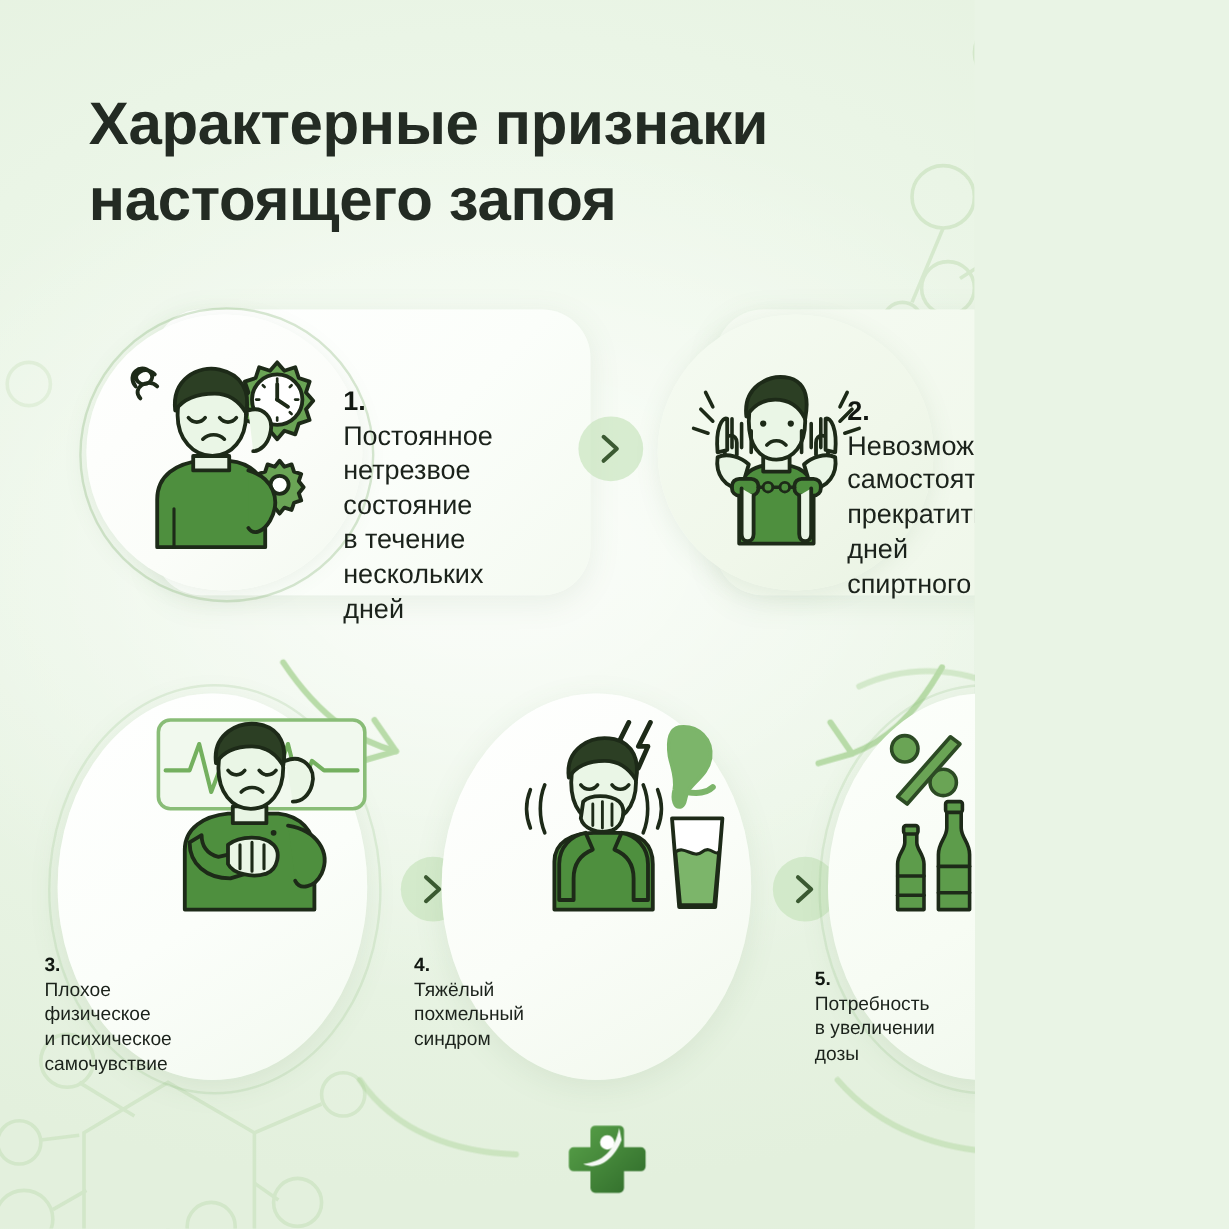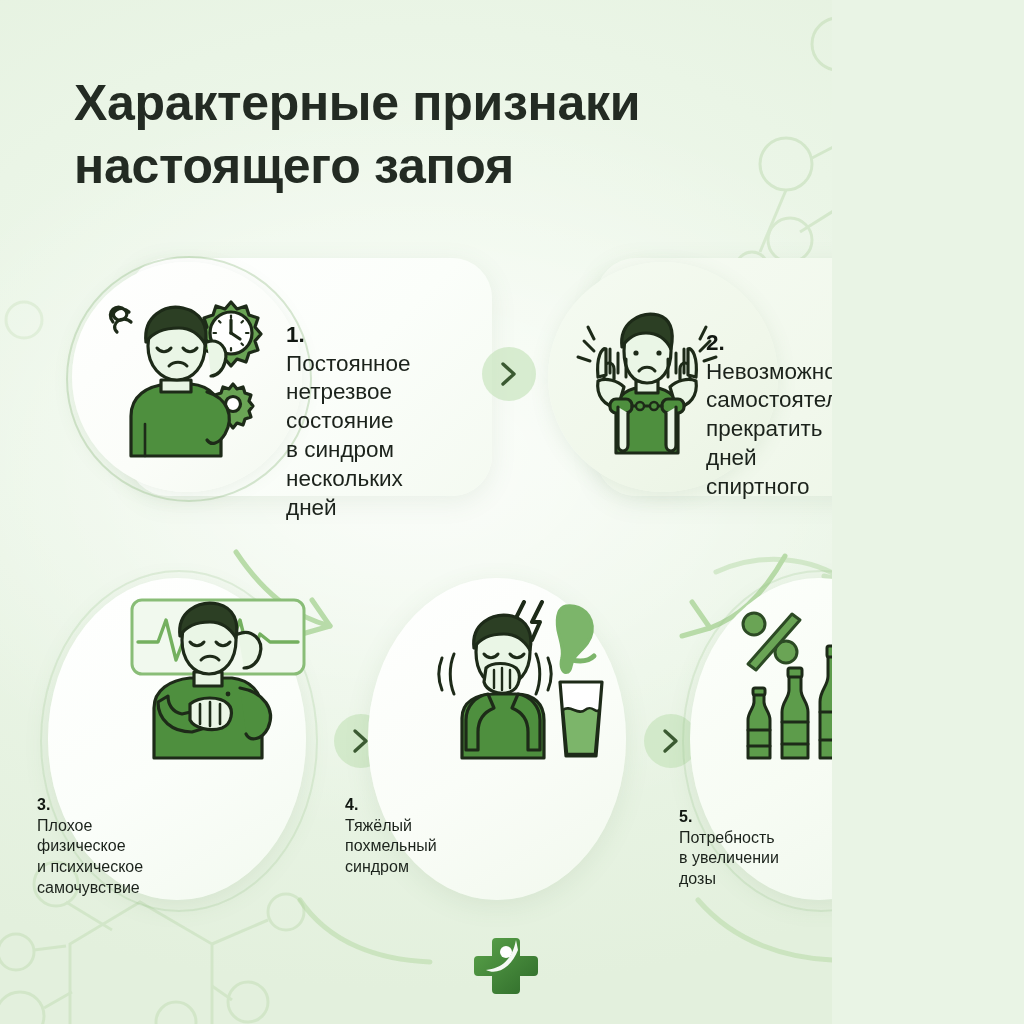--- a/index.html
+++ b/index.html
@@ -7,21 +7,20 @@
   body{
     width:1024px;height:1024px;overflow:hidden;
     font-family:"Liberation Sans","DejaVu Sans",sans-serif;
     background:#e9f4e5;
   }
   #poster{
     position:relative;width:812px;height:1024px;overflow:hidden;
     background:
       radial-gradient(ellipse 900px 620px at 50% 36%, #f2faef 0%, #eaf5e6 55%, #e3f0dd 100%),
       linear-gradient(160deg,#eaf5e6 0%,#e6f2e0 50%,#dcecd5 100%);
-    padding-left: 20px;
   }
   .bg-layer{position:absolute;inset:0;pointer-events:none;}
   .bg-vignette{
     position:absolute;inset:0;
     background:radial-gradient(ellipse 760px 520px at 50% 45%, rgba(255,255,255,.75) 0%, rgba(255,255,255,.25) 45%, rgba(255,255,255,0) 72%);
   }
 
   
   .title{
     position:absolute;left:74px;top:72px;width:760px;
@@ -232,21 +231,21 @@
       <path d="M112 104 C132 110, 140 128, 130 146 C124 156, 116 158, 112 152" fill="#4e8f3e" stroke="#1d2a18"></path>
       <path d="M112 54 C124 50, 134 60, 130 74 C128 82, 122 88, 116 88" fill="#eaf6e6" stroke="#1d2a18"></path>
     </g>
   </svg>
 
   <div class="card-text" id="text1">
     <b>1.</b>
     <span>Постоянное
 нетрезвое
 состояние
-в синдром
+в течение
 нескольких
 дней</span>
   </div>
 
   <div class="chev" id="chevA">
     <svg width="22" height="26" viewBox="0 0 22 26" aria-hidden="true">
       <path d="M5 3 L16 13 L5 23" fill="none" stroke="#3b5a32" stroke-width="3.4" stroke-linecap="round" stroke-linejoin="round"></path>
     </svg>
   </div>
 

